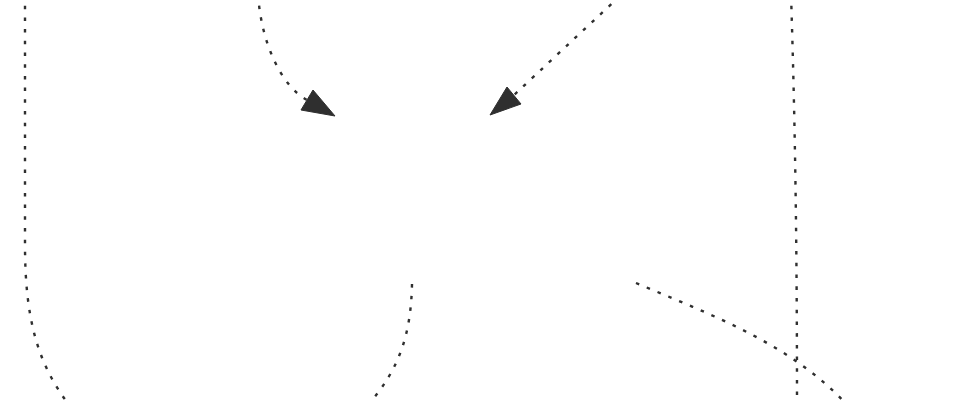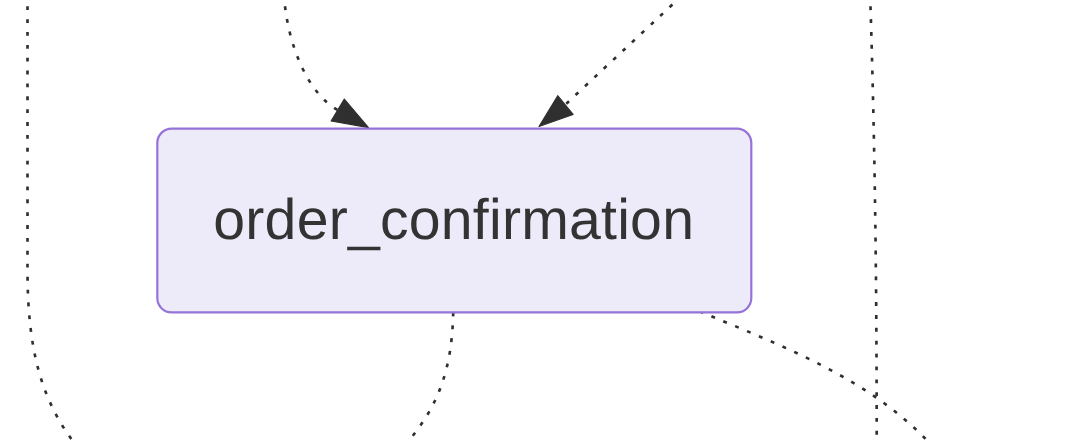--- a/index.html
+++ b/index.html
@@ -80,17 +80,14 @@
     <path class="edge" d="M 791 -6 C 795 120 797 240 797 406"></path>
 
     <path class="edge" d="M 412 284 C 411 335 399 370 367 406"></path>
 
     <path class="edge" d="M 636 283 C 712 315 793 345 848 406"></path>
 
     <polygon class="arrowhead" points="335,116 301,110 313,90"></polygon>
     <polygon class="arrowhead" points="490,115 521,104 507,87"></polygon>
   </svg>
 
-  <div class="flowchart-node">
-    <span class="node-label">order_confirmation</span>
-  </div>
 
 </div>
 
 </body></html>

